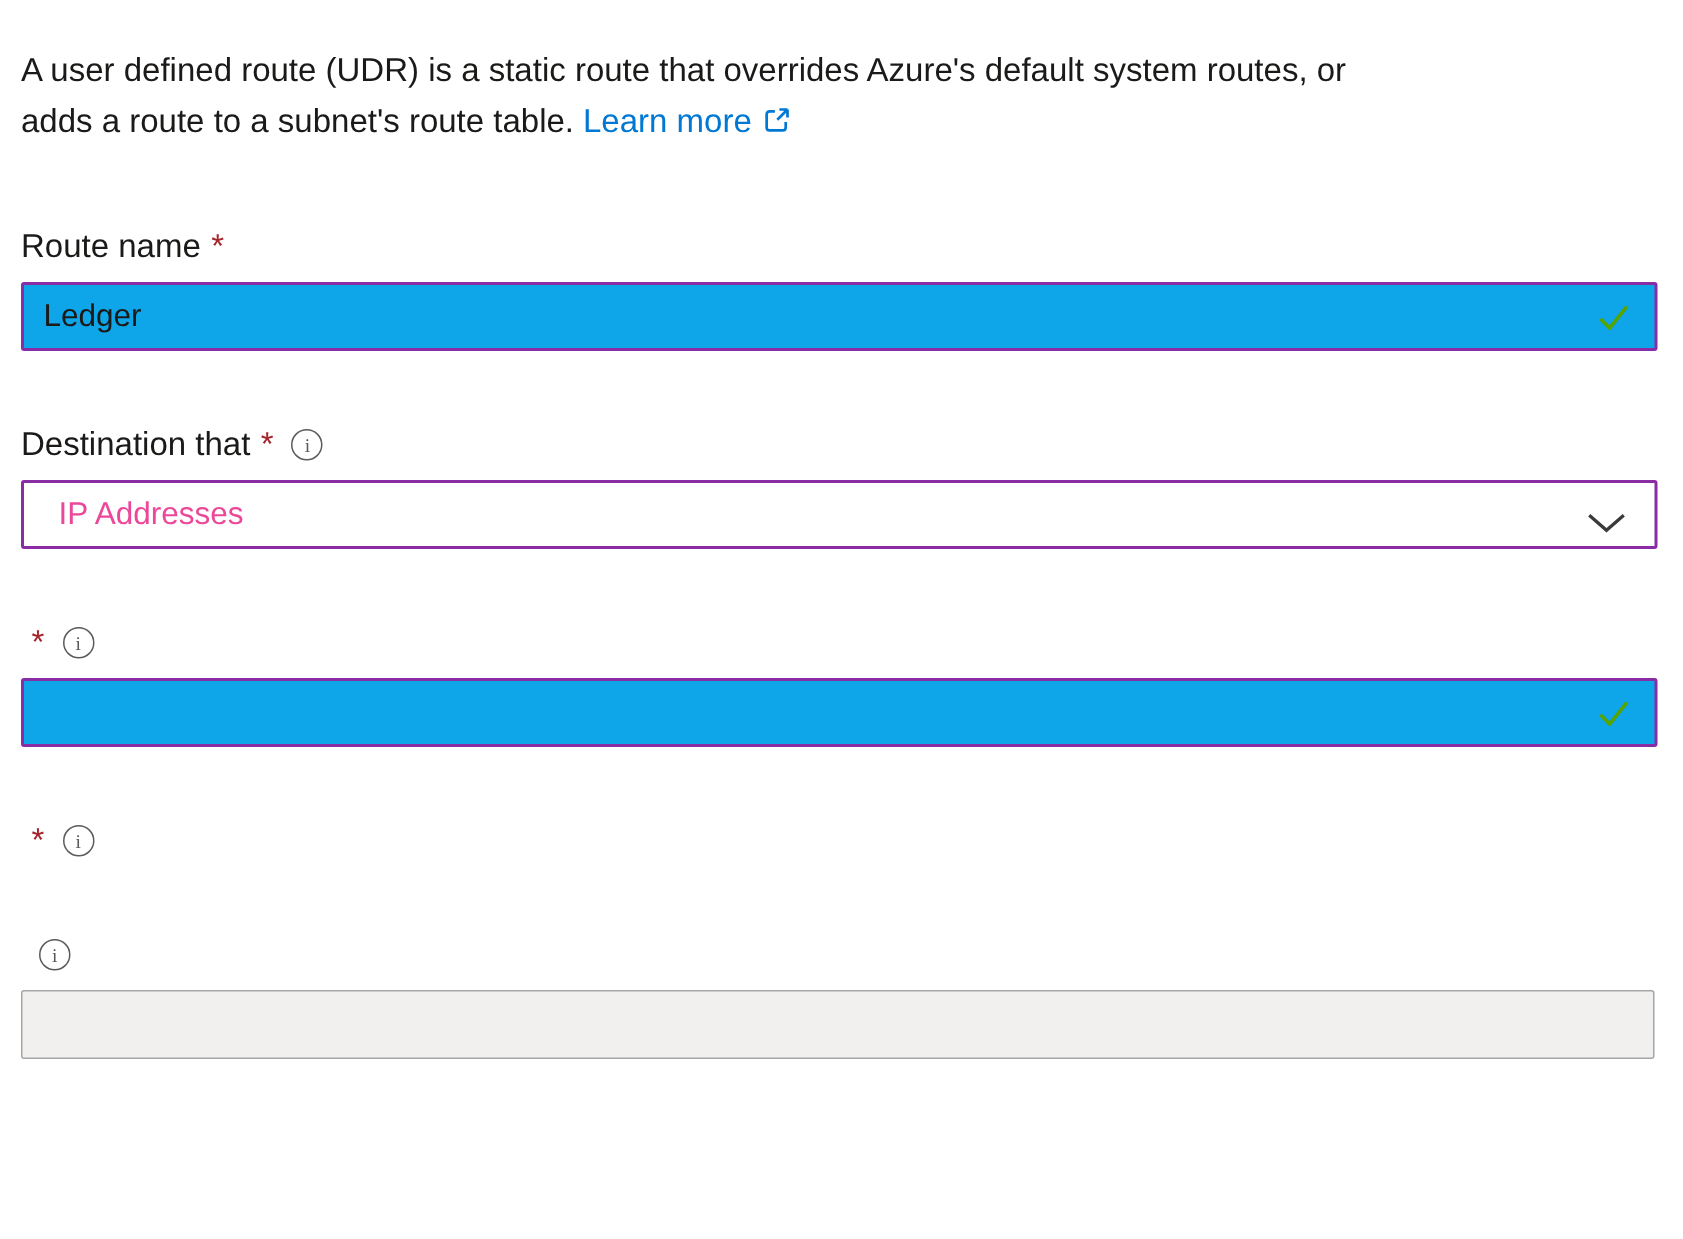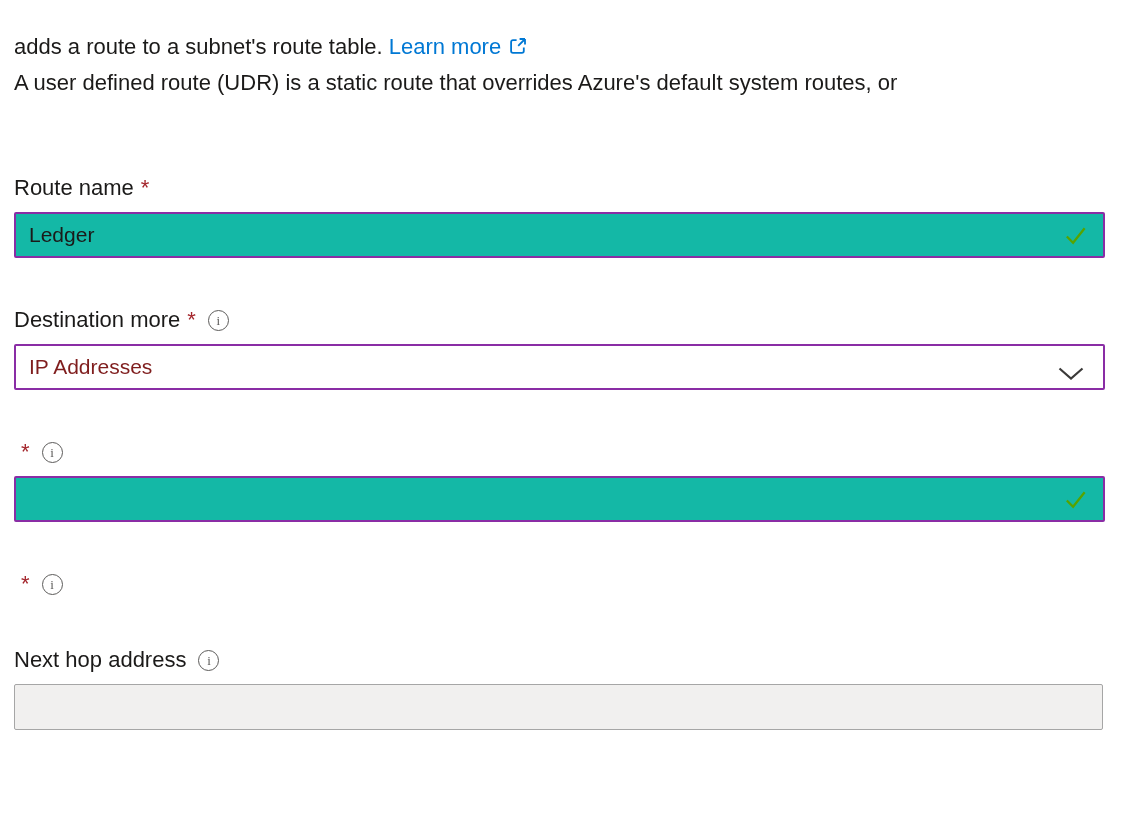--- a/index.html
+++ b/index.html
@@ -15,21 +15,21 @@
   
   .intro { font-size: 22px; line-height: 34px; color: #1b1a19; }
   .intro-line { white-space: nowrap; }
   .learn-more {
     color: #0078d4; text-decoration: none; cursor: pointer; margin-left: 6px;
   }
   .ext-icon { margin-left: 7px; vertical-align: -2px; }
 
   
   .field { margin-bottom: 48px; }
-  .field.first { margin-top: 74px; }
+  .field.first { margin-top: 50px; }
   .lbl {
     display: flex; align-items: center;
     font-size: 22px; line-height: 28px; height: 28px;
     margin-bottom: 10px; color: #1b1a19;
   }
   .req { color: #a4262c; margin-left: 7px; font-size: 22px; }
   .info-icon {
     display: inline-flex; align-items: center; justify-content: center;
     width: 21px; height: 21px; margin-left: 12px;
     border: 1.5px solid #5c5b5a; border-radius: 50%;
@@ -38,72 +38,72 @@
     cursor: default; flex: 0 0 auto;
   }
 
   .input-wrap { position: relative; width: 1091px; }
   .txt {
     width: 100%; height: 46px;
     border: 2px solid #8a2da5; border-radius: 2px;
     font-family: "Liberation Sans", sans-serif;
     font-size: 21px; color: #1b1a19;
     padding: 0 50px 0 13px;
-    outline: none; background: #14b8a6;
+    outline: none; background: #0ea5e9;
   }
   .txt:disabled, .txt.disabled {
     border: 1px solid #a6a6a6;
     background: #f1f0ef;
     width: 1089px;
   }
   .check-icon {
     position: absolute; right: 17px; top: 11px; pointer-events: none;
   }
 
   .dropdown {
     position: relative; width: 1091px; height: 46px;
     border: 2px solid #8a2da5; border-radius: 2px;
     background: #ffffff; cursor: pointer;
     display: flex; align-items: center;
-    font-size: 21px; color: #7f1d1d;
-    padding: 0 50px 0 13px;
+    font-size: 21px; color: #ec4899;
+    padding: 0 50px 0 23px;
   }
   .chevron-icon {
     position: absolute; right: 19px; top: 16px; pointer-events: none;
   }
 </style>
 </head>
 <body>
 
 <div class="page">
 
   <div class="intro">
+    <div class="intro-line">A user defined route (UDR) is a static route that overrides Azure's default system routes, or</div>
     <div class="intro-line"><span>adds a route to a subnet's route table.</span><a class="learn-more">Learn more</a><span class="ext-icon"><svg width="20" height="20" viewBox="0 0 20 20">
             <path d="M8.6 4.2 H5 C3.9 4.2 3.1 5 3.1 6.1 V15 C3.1 16.1 3.9 16.9 5 16.9 H13.9 C15 16.9 15.8 16.1 15.8 15 V11.4" fill="none" stroke="#0078d4" stroke-width="1.8"></path>
             <path d="M10.2 9.8 L17 3 M17 3 H11.6 M17 3 V8.4" fill="none" stroke="#0078d4" stroke-width="1.8"></path>
           </svg></span></div>
-    <div class="intro-line">A user defined route (UDR) is a static route that overrides Azure's default system routes, or</div>
   </div>
 
   <div class="field first">
     <div class="lbl">
       <span>Route name</span>
       <span class="req">*</span>
     </div>
     <div class="input-wrap">
       <input class="txt" type="text" value="Ledger" style="">
       <span class="check-icon"><svg width="25" height="25" viewBox="0 0 26 26">
             <polyline points="4,14 10.5,20.5 22.5,5.5" fill="none" stroke="#57a300" stroke-width="2.4"></polyline>
           </svg></span>
     </div>
   </div>
 
   <div class="field">
     <div class="lbl">
-      <span>Destination more</span>
+      <span>Destination that</span>
       <span class="req">*</span>
       <span class="info-icon">i</span>
     </div>
     <div class="dropdown">
       <span>IP Addresses</span>
       <span class="chevron-icon"><svg width="26" height="14" viewBox="0 0 26 14">
             <polyline points="1.5,1.5 13,11.5 24.5,1.5" fill="none" stroke="#3b3a39" stroke-width="2.2"></polyline>
           </svg></span>
     </div>
   </div>
@@ -123,21 +123,20 @@
 
   <div class="field">
     <div class="lbl">
       <span class="req">*</span>
       <span class="info-icon">i</span>
     </div>
   </div>
 
   <div class="field">
     <div class="lbl">
-      <span>Next hop address</span>
       <span class="info-icon">i</span>
     </div>
     <div class="input-wrap">
       <input class="txt disabled" type="text" disabled="" value="" style="">
     </div>
   </div>
 
 </div>
 
 </body></html>

